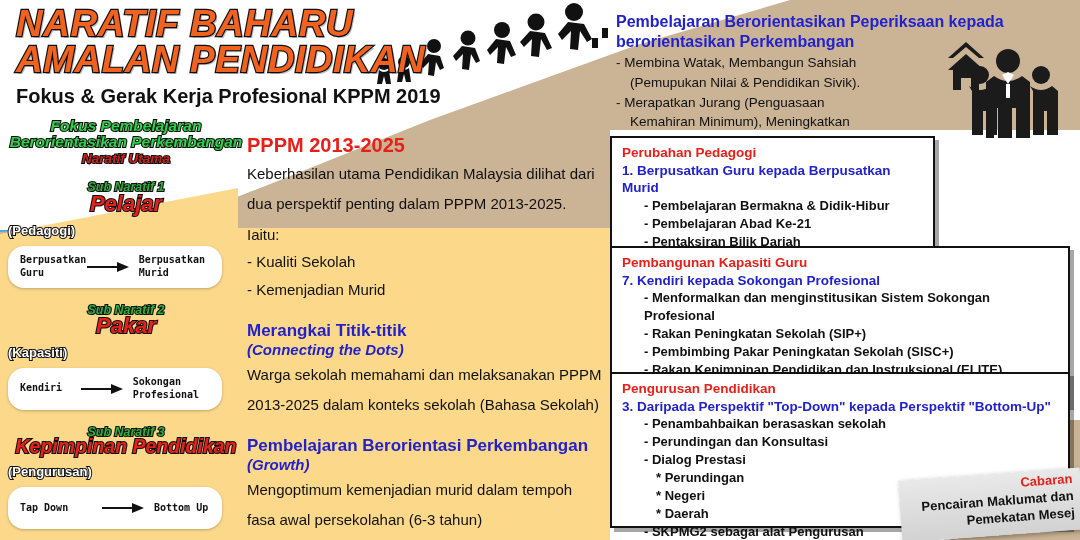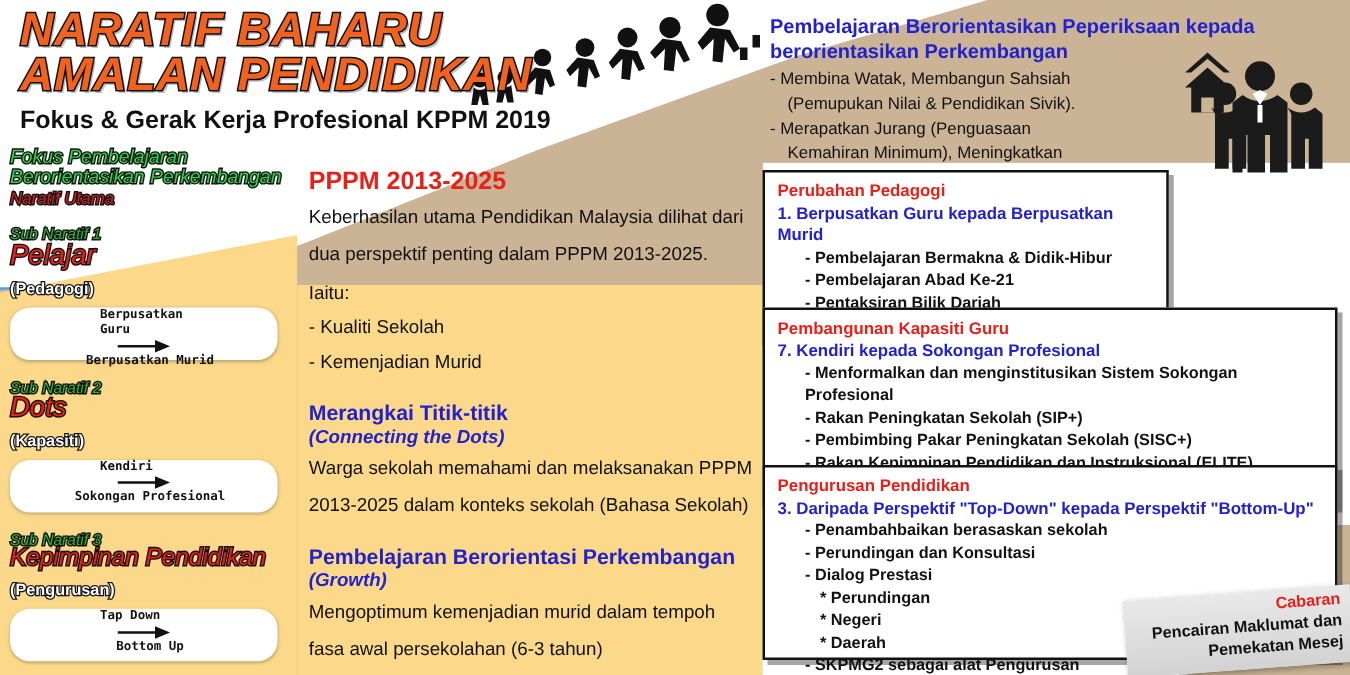--- a/index.html
+++ b/index.html
@@ -70,38 +70,39 @@
     margin-top:6px;font-size:20px;font-weight:bold;color:#111;
     white-space:nowrap;
   }
 
   
   .figures{position:absolute;left:372px;top:2px;z-index:28;}
 
   
   .sidebar{position:absolute;left:8px;top:118px;width:236px;z-index:25;}
   .outlined{
-    font-weight:normal;font-style:italic;
+    font-weight:bold;font-style:italic;
     -webkit-text-stroke:2.2px #111;paint-order:stroke fill;
     line-height:1.02;
+    text-align:center;
   }
   .focus-head{font-size:15.5px;color:#2fd14a;}
   .naratif-utama{font-size:13.5px;color:#cf2020;margin-top:2px;}
   .subnaratif{font-size:12.5px;color:#2fb03c;margin-top:16px;}
   .subtitle-red{font-size:22px;color:#e8201a;margin-top:-1px;}
   .subtitle-red.small{font-size:19.5px;}
   .paren{font-size:13px;color:#ffffff;font-weight:bold;
     -webkit-text-stroke:2px #111;paint-order:stroke fill;margin-top:7px;}
 
   .pill{
     margin-top:8px;background:#fff;border-radius:16px;
     width:214px;height:42px;display:flex;align-items:center;
     box-shadow:0 1px 3px rgba(0,0,0,.25);
     font-family:"DejaVu Sans Mono", monospace;
-    font-size:10px;font-weight:bold;color:#111;flex-direction:column;
+    font-size:10px;font-weight:bold;color:#111;
   }
   .pill .lft{width:82px;padding-left:12px;line-height:1.25;}
   .pill .rgt{padding-left:10px;line-height:1.25;}
   .arrow-svg{flex:0 0 auto;}
 
   
   .midcol{position:absolute;left:247px;top:134px;width:360px;z-index:25;}
   .mid-h-red{font-size:20px;font-weight:bold;color:#e8201a;}
   .mid-p{font-size:15px;color:#111;line-height:1.75;margin-top:4px;}
   .mid-li{font-size:15px;font-weight:normal;color:#111;line-height:1.85;}
@@ -216,21 +217,21 @@
         <svg class="arrow-svg" width="42" height="12" viewBox="0 0 42 12">
           <line x1="0" y1="6" x2="33" y2="6" stroke="#111" stroke-width="2"></line>
           <polygon points="42,6 30,1 30,11" fill="#111"></polygon>
         </svg>
         <span class="rgt">Berpusatkan Murid</span>
       </div>
     </div>
 
     <div>
       <div class="outlined subnaratif">Sub Naratif 2</div>
-      <div class="outlined subtitle-red">Dots</div>
+      <div class="outlined subtitle-red">Pakar</div>
       <div class="paren">(Kapasiti)</div>
       <div class="pill">
         <span class="lft">Kendiri</span>
         <svg class="arrow-svg" width="42" height="12" viewBox="0 0 42 12">
           <line x1="0" y1="6" x2="33" y2="6" stroke="#111" stroke-width="2"></line>
           <polygon points="42,6 30,1 30,11" fill="#111"></polygon>
         </svg>
         <span class="rgt">Sokongan Profesional</span>
       </div>
     </div>

